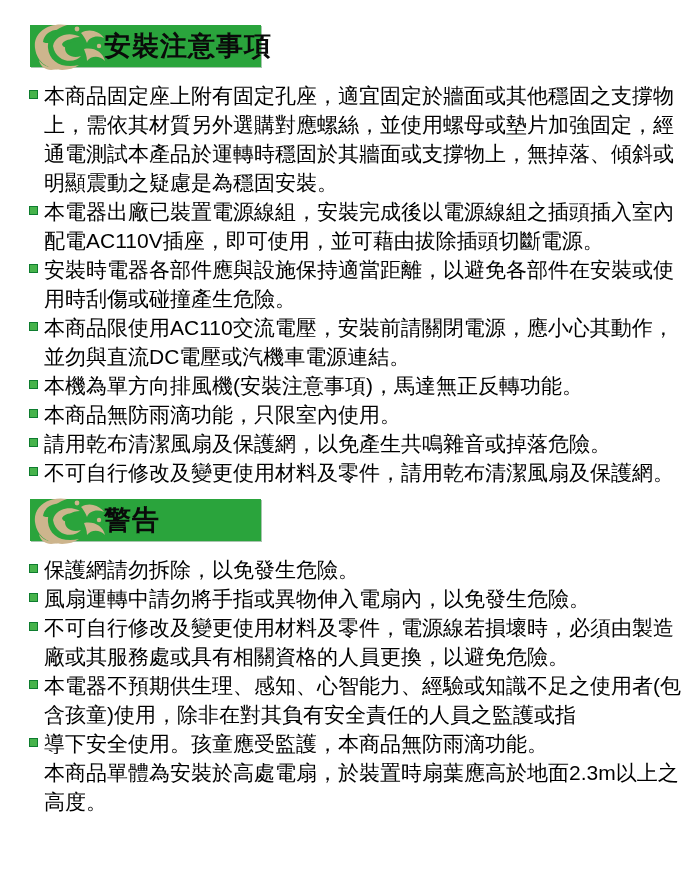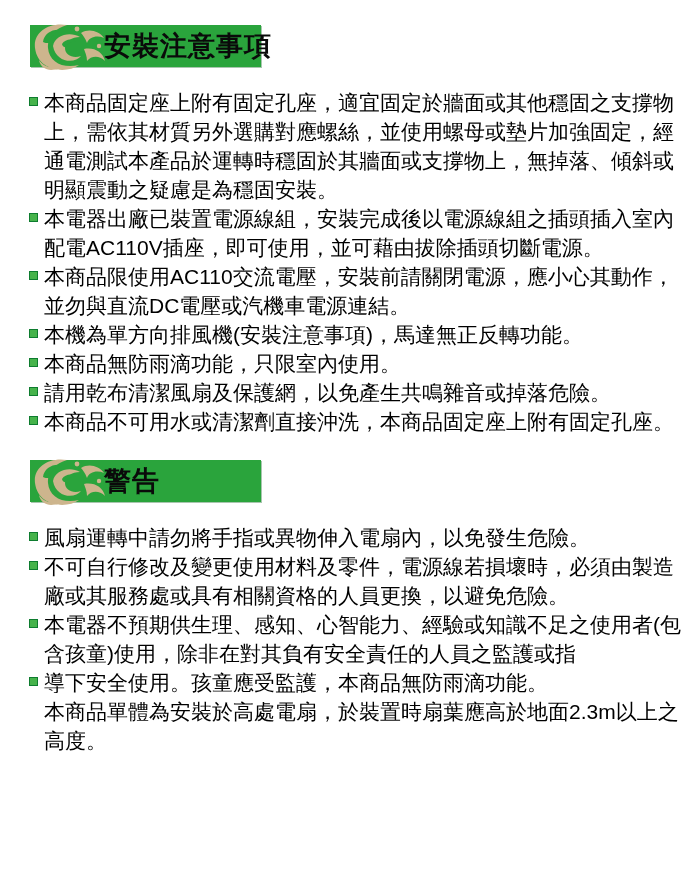--- a/index.html
+++ b/index.html
@@ -36,39 +36,39 @@
     padding-left:74px;
     font-size:27px;
     line-height:42px;
     font-weight:bold;
     color:#0a0a0a;
     letter-spacing:1px;
     white-space:nowrap;
   }
   .note-list{
     list-style:none;
-    margin:21px 0 0 0;
+    margin:14px 0 0 0;
     padding:0 12px 0 29px;
   }
   .note-list li{
     position:relative;
     padding-left:15px;
     font-size:21px;
     line-height:29px;
     text-align:left;
     word-break:break-all;
   }
   .note-list li .sq{
     position:absolute;left:0;top:9px;
     width:9px;height:9px;
     box-sizing:border-box;
     background:var(--bullet-fill);
     border:1px solid var(--bullet-border);
   }
-  .section-warning .section-bar{margin-top:24px;}
+  .section-warning .section-bar{margin-top:12px;}
 </style>
 </head>
 <body>
 
 <div class="page">
 
   <section class="section-install">
     <header class="section-bar">
       <svg class="ornament" viewBox="0 0 80 50" xmlns="http://www.w3.org/2000/svg" aria-hidden="true">
         <g fill="#cdb58d">
@@ -83,25 +83,26 @@
         <g fill="#2aa43c">
           <path d="M33,22 C36,17 44,16 47,20 C42,19 38,22 38,26 C35,25 33,24 33,22 Z"></path>
           <path d="M14,20 C15,12 23,7 31,8 C25,11 21,15 21,21 C18,21 15,21 14,20 Z"></path>
         </g>
       </svg>
       <h2 class="section-title">安裝注意事項</h2>
     </header>
     <ul class="note-list">
         <li><span class="sq"></span><span class="txt">本商品固定座上附有固定孔座，適宜固定於牆面或其他穩固之支撐物上，需依其材質另外選購對應螺絲，並使用螺母或墊片加強固定，經通電測試本產品於運轉時穩固於其牆面或支撐物上，無掉落、傾斜或明顯震動之疑慮是為穩固安裝。</span></li>
         <li><span class="sq"></span><span class="txt">本電器出廠已裝置電源線組，安裝完成後以電源線組之插頭插入室內配電AC110V插座，即可使用，並可藉由拔除插頭切斷電源。</span></li>
+        <li><span class="sq"></span><span class="txt">安裝時電器各部件應與設施保持適當距離，以避免各部件在安裝或使用時刮傷或碰撞產生危險。</span></li>
         <li><span class="sq"></span><span class="txt">本商品限使用AC110交流電壓，安裝前請關閉電源，應小心其動作，並勿與直流DC電壓或汽機車電源連結。</span></li>
         <li><span class="sq"></span><span class="txt">本機為單方向排風機(安裝注意事項)，馬達無正反轉功能。</span></li>
         <li><span class="sq"></span><span class="txt">本商品無防雨滴功能，只限室內使用。</span></li>
         <li><span class="sq"></span><span class="txt">請用乾布清潔風扇及保護網，以免產生共鳴雜音或掉落危險。</span></li>
-        <li><span class="sq"></span><span class="txt">本商品不可用水或清潔劑直接沖洗，本商品固定座上附有固定孔座。</span></li>
+        <li><span class="sq"></span><span class="txt">不可自行修改及變更使用材料及零件，請用乾布清潔風扇及保護網。</span></li>
       </ul>
   </section>
 
   <section class="section-warning">
     <header class="section-bar">
       <svg class="ornament" viewBox="0 0 80 50" xmlns="http://www.w3.org/2000/svg" aria-hidden="true">
         <g fill="#cdb58d">
           <path d="M6,26 C4,10 20,0 38,3 C26,7 18,14 19,26 C20,40 34,47 50,43 C38,52 9,50 6,26 Z"></path>
           <path d="M24,24 C26,13 41,9 51,15 C43,15 36,19 36,26 C36,33 44,37 52,34 C46,42 27,41 24,24 Z"></path>
           <path d="M52,11 C60,6 70,9 75,16 C68,13 60,15 58,21 C56,16 54,13 52,11 Z"></path>
@@ -111,21 +112,21 @@
           <path d="M10,38 C14,44 22,47 30,46 C22,50 12,48 10,38 Z"></path>
         </g>
         <g fill="#2aa43c">
           <path d="M33,22 C36,17 44,16 47,20 C42,19 38,22 38,26 C35,25 33,24 33,22 Z"></path>
           <path d="M14,20 C15,12 23,7 31,8 C25,11 21,15 21,21 C18,21 15,21 14,20 Z"></path>
         </g>
       </svg>
       <h2 class="section-title">警告</h2>
     </header>
     <ul class="note-list">
-        <li><span class="sq"></span></li>
+        <li><span class="sq"></span><span class="txt">保護網請勿拆除，以免發生危險。</span></li>
         <li><span class="sq"></span><span class="txt">風扇運轉中請勿將手指或異物伸入電扇內，以免發生危險。</span></li>
         <li><span class="sq"></span><span class="txt">不可自行修改及變更使用材料及零件，電源線若損壞時，必須由製造廠或其服務處或具有相關資格的人員更換，以避免危險。</span></li>
         <li><span class="sq"></span><span class="txt">本電器不預期供生理、感知、心智能力、經驗或知識不足之使用者(包含孩童)使用，除非在對其負有安全責任的人員之監護或指</span></li>
         <li><span class="sq"></span><span class="txt">導下安全使用。孩童應受監護，本商品無防雨滴功能。</span></li>
         <li class="no-bullet"><span class="txt">本商品單體為安裝於高處電扇，於裝置時扇葉應高於地面2.3m以上之高度。</span></li>
       </ul>
   </section>
 
 </div>
 

